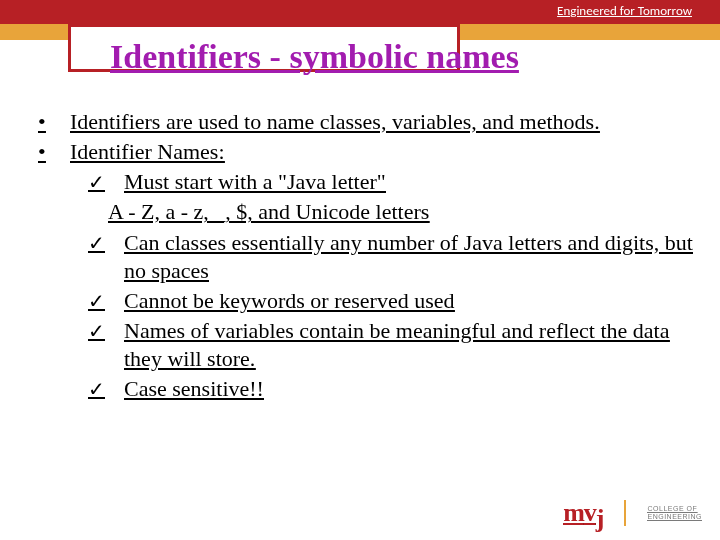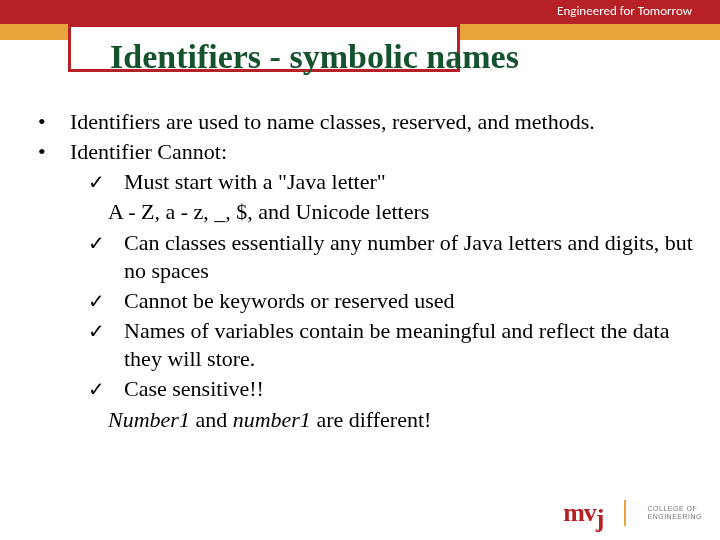--- a/index.html
+++ b/index.html
@@ -1,22 +1,22 @@
 <!DOCTYPE html>
 <html><head>
 <meta charset="utf-8">
 <style>
-  * { margin: 0; padding: 0; box-sizing: border-box; }
+  * { margin: 0; padding: 0; box-sizing: border-box; text-decoration: underline; }
   html, body { width: 720px; height: 540px; font-family: "Times New Roman", Times, serif; background: #fff; color: #000; overflow: hidden; }
   .slide { position: relative; width: 720px; height: 540px; }
   .topbar { position: absolute; top: 0; left: 0; right: 0; height: 24px; background: #b72025; }
   .tagline { position: absolute; top: 3px; right: 28px; font-family: Calibri, Arial, sans-serif; font-size: 13px; color: #fff; }
   .goldbar { position: absolute; top: 24px; left: 0; right: 0; height: 16px; background: #e8a43a; }
   .titlebox { position: absolute; top: 24px; left: 68px; width: 392px; height: 48px; border: 3px solid #b72025; background: #fff; }
-  .title { position: absolute; top: 38px; left: 110px; font-family: "Times New Roman", Times, serif; font-weight: bold; font-size: 34px; color: #14532d; white-space: nowrap; }
+  .title { position: absolute; top: 38px; left: 110px; font-family: "Times New Roman", Times, serif; font-weight: bold; font-size: 34px; color: #a21caf; white-space: nowrap; }
   .content { position: absolute; top: 108px; left: 30px; right: 20px; font-size: 22px; line-height: 1.28; }
   .bullet-row { display: flex; margin-bottom: 2px; }
   .bullet-mark { width: 40px; flex: 0 0 40px; text-align: left; padding-left: 8px; }
   .bullet-text { flex: 1; }
   .sublist { margin-left: 58px; }
   .check-row { display: flex; margin-bottom: 2px; }
   .check-mark { width: 36px; flex: 0 0 36px; font-family: Arial, sans-serif; font-size: 20px; padding-top: 2px; }
   .check-text { flex: 1; }
   .indent-line { margin-left: 20px; margin-bottom: 2px; }
   .italic { font-style: italic; }
@@ -32,25 +32,25 @@
 <div class="slide">
   <div class="topbar"></div>
   <div class="tagline">Engineered for Tomorrow</div>
   <div class="goldbar"></div>
   <div class="titlebox"></div>
   <div class="title">Identifiers - symbolic names</div>
 
   <div class="content">
     <div class="bullet-row">
       <div class="bullet-mark">•</div>
-      <div class="bullet-text">Identifiers are used to name classes,  reserved, and methods.</div>
+      <div class="bullet-text">Identifiers are used to name classes,  variables, and methods.</div>
     </div>
     <div class="bullet-row">
       <div class="bullet-mark">•</div>
-      <div class="bullet-text">Identifier Cannot:</div>
+      <div class="bullet-text">Identifier Names:</div>
     </div>
 
     <div class="sublist">
       <div class="check-row">
         <div class="check-mark">✓</div>
         <div class="check-text">Must start with a "Java letter"</div>
       </div>
       <div class="indent-line">A - Z, a - z, _, $, and Unicode letters</div>
 
       <div class="check-row">
@@ -65,23 +65,20 @@
 
       <div class="check-row">
         <div class="check-mark">✓</div>
         <div class="check-text">Names of variables contain be meaningful and reflect the data they will store.</div>
       </div>
 
       <div class="check-row">
         <div class="check-mark">✓</div>
         <div class="check-text">Case sensitive!!</div>
       </div>
-      <div class="indent-line">
-        <span class="italic">Number1</span><span> and </span><span class="italic">number1</span><span> are different!</span>
-      </div>
     </div>
   </div>
 
   <div class="logo">
     <span class="logo-mark">
       <span>m</span><span>v</span><span class="logo-j">j</span>
     </span>
     <span class="logo-bar"></span>
     <span class="logo-text">
       <span>COLLEGE OF</span><br>

